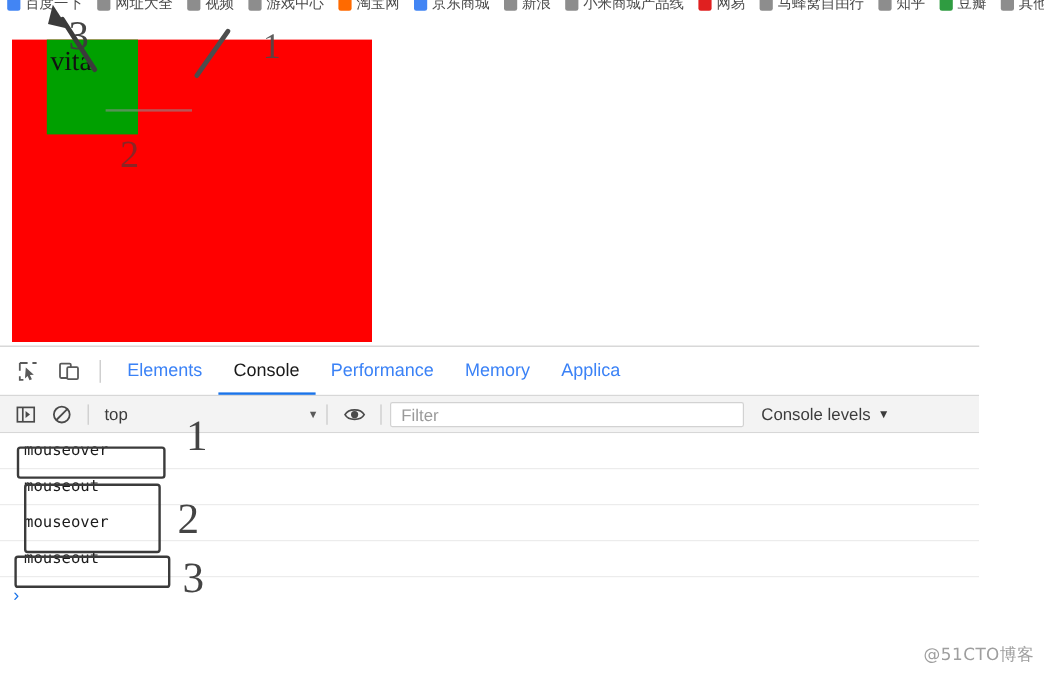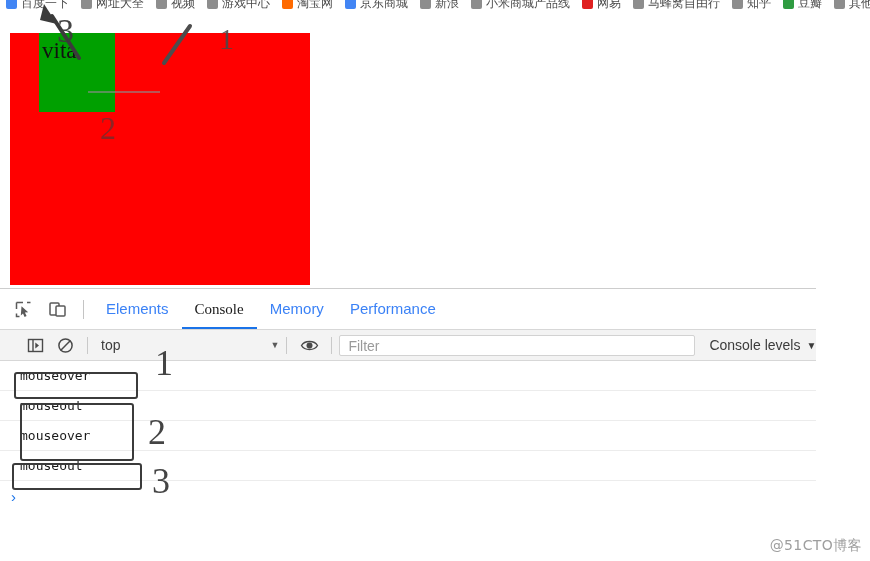--- a/index.html
+++ b/index.html
@@ -158,31 +158,30 @@
     padding: 0 13px;
     height: 40px;
     line-height: 40px;
     white-space: nowrap;
     flex: none;
     box-sizing: border-box;
   }
   .dt-tab.active {
     color: #1a1a1a;
     border-bottom: 2px solid #1a73e8;
-    font-family: Liberation Serif, serif;
   }
 
   .dt-consolebar {
     position: relative;
     height: 31px;
     background: #f3f3f3;
     border-bottom: 1px solid #d7d7d7;
     display: flex;
     align-items: center;
-    padding-left: 20px;
+    padding-left: 6px;
     box-sizing: border-box;
   }
   .cb-icon {
     width: 30px; height: 26px;
     display: flex;
     align-items: center;
     justify-content: center;
     flex: none;
   }
   .cb-sep {
@@ -202,21 +201,21 @@
     color: #5a5a5a;
     flex: none;
     margin-left: 2px;
   }
   .cb-spacer-a { width: 148px; flex: none; }
   .cb-filter {
     background: #ffffff;
     border: 1px solid #d2d2d2;
     height: 21px;
     line-height: 21px;
-    width: 356px;
+    width: 295px;
     font-size: 14px;
     color: #9a9a9a;
     padding: 0 8px;
     box-sizing: border-box;
     flex: none;
     border-radius: 2px;
   }
   .cb-levels {
     font-size: 14px;
     color: #3c3c3c;
@@ -342,22 +341,23 @@
     </div>
     <div class="dt-iconbtn">
       <svg width="19" height="19" viewBox="0 0 19 19">
         <rect x="2" y="3" width="9" height="12" fill="none" stroke="#5a5a5a" stroke-width="1.5" rx="1"></rect>
         <rect x="8" y="6" width="9" height="10" fill="#ffffff" stroke="#5a5a5a" stroke-width="1.5" rx="1"></rect>
       </svg>
     </div>
     <div class="dt-sep"></div>
     <div class="dt-tab">Elements</div>
     <div class="dt-tab active">Console</div>
+    <div class="dt-tab">Performance</div>
     <div class="dt-tab">Memory</div>
-    <div class="dt-tab">Performance</div>
+    <div class="dt-tab">Applica</div>
   </div>
 
   <div class="dt-consolebar">
     <div class="cb-icon">
       <svg width="17" height="17" viewBox="0 0 17 17">
         <rect x="1.5" y="2.5" width="14" height="12" fill="none" stroke="#4a4a4a" stroke-width="1.4"></rect>
         <line x1="6" y1="2.5" x2="6" y2="14.5" stroke="#4a4a4a" stroke-width="1.4"></line>
         <path d="M8.3 5.6 L12 8.5 L8.3 11.4 Z" fill="#4a4a4a"></path>
       </svg>
     </div>

